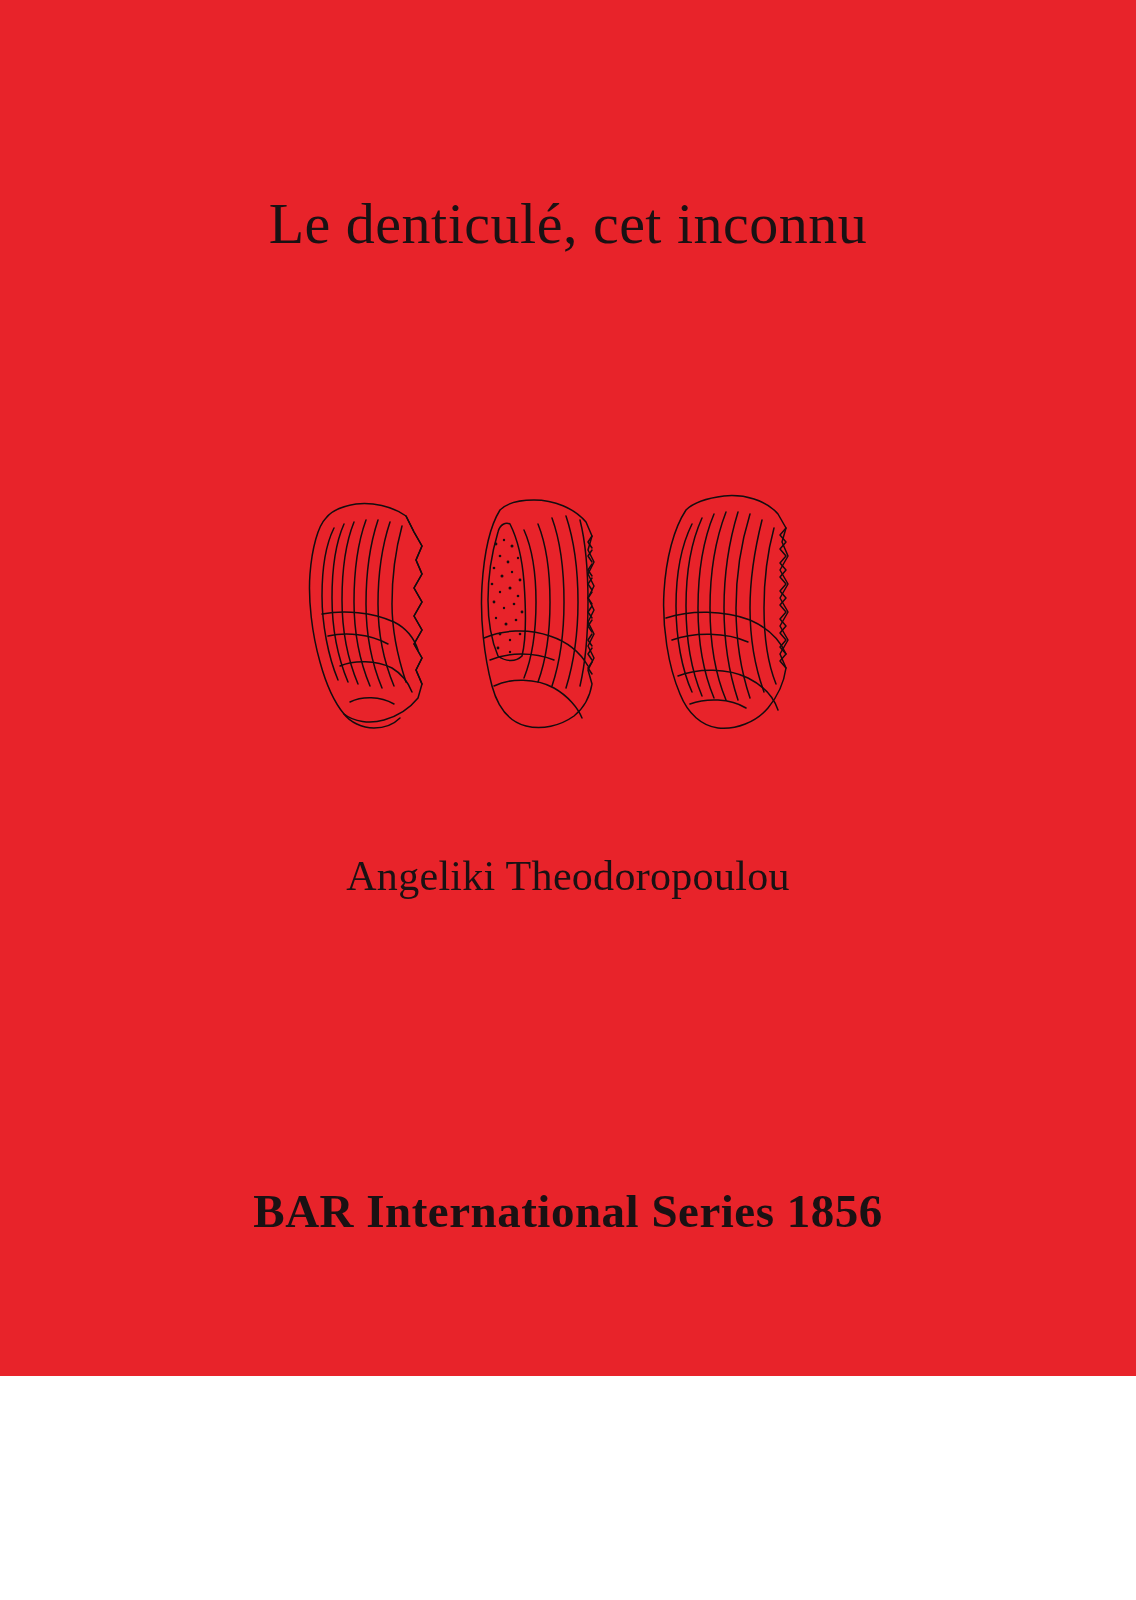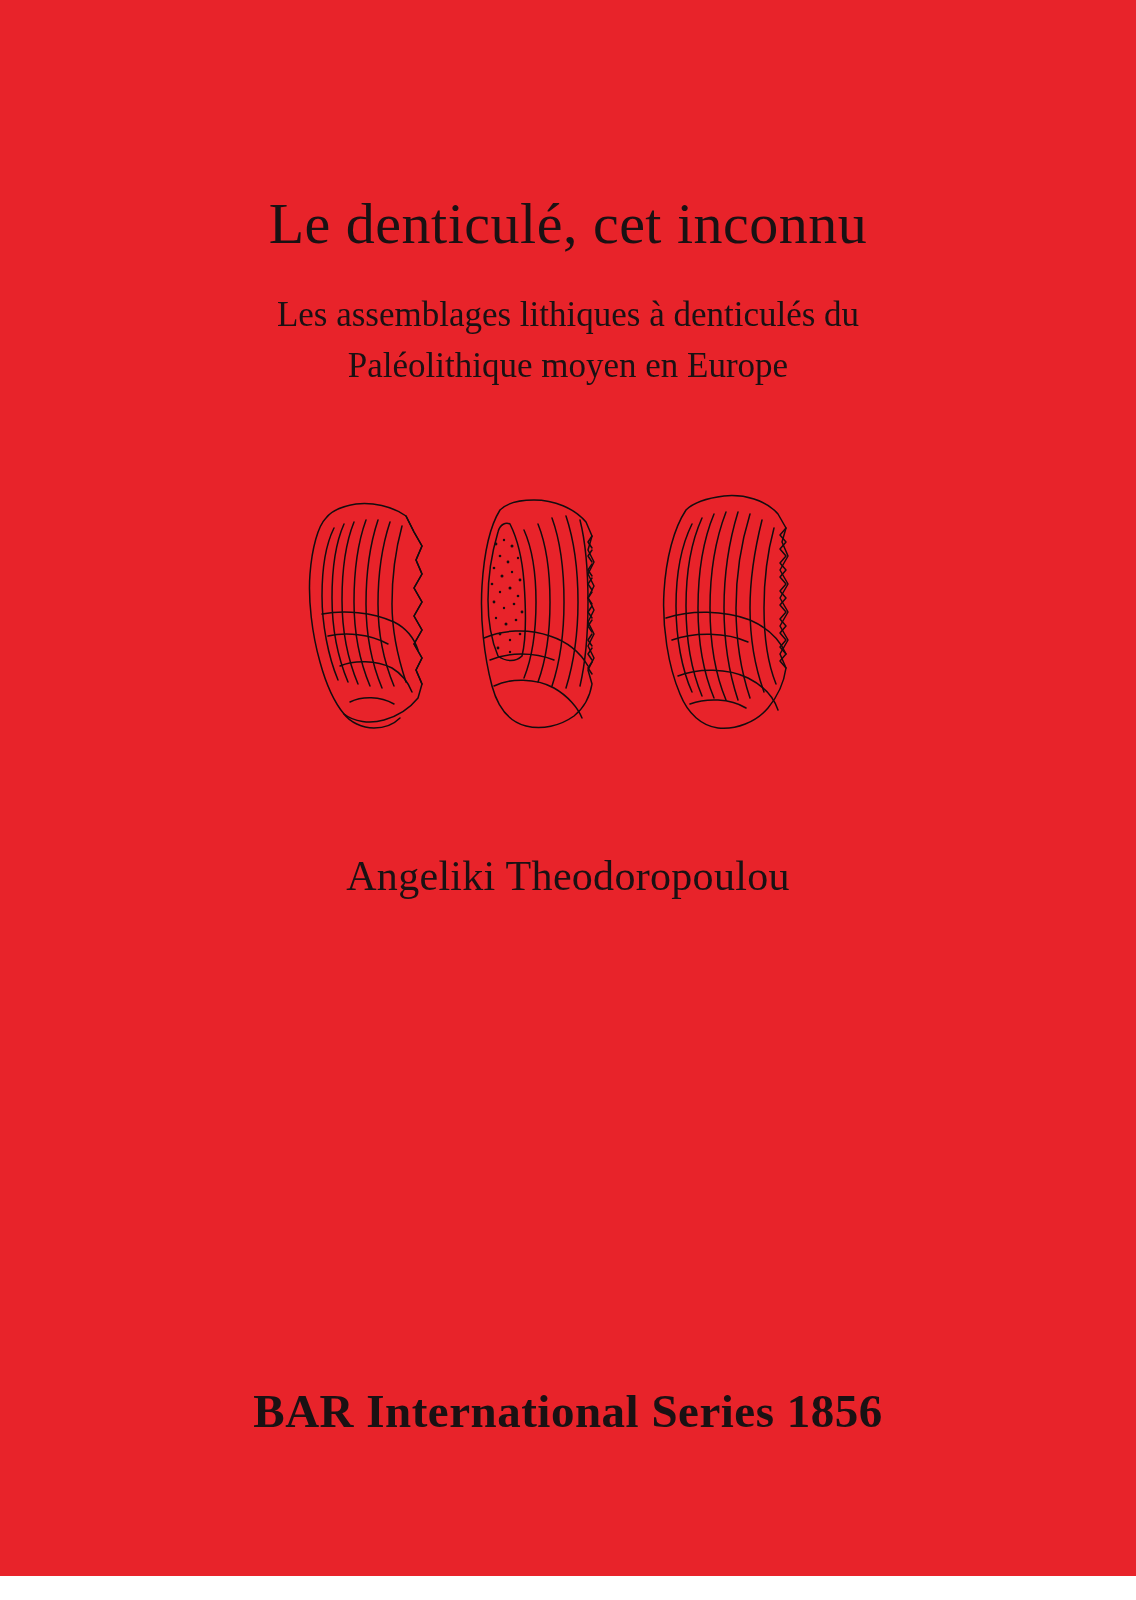--- a/index.html
+++ b/index.html
@@ -3,21 +3,21 @@
 <meta charset="utf-8">
 <style>
   html, body {
     margin: 0;
     padding: 0;
     background: #ffffff;
   }
   .cover {
     position: relative;
     width: 1136px;
-    height: 1576px;
+    height: 1376px;
     background: #e8232a;
     overflow: hidden;
     font-family: "Liberation Serif", serif;
     color: #1a1113;
   }
   .title-block {
     position: absolute;
     top: 192px;
     left: 0;
     width: 100%;
@@ -83,24 +83,20 @@
     color: #1a1113;
   }
 </style>
 </head>
 <body>
 
 <div class="cover">
 
   <div class="title-block">
     <h1 class="main-title">Le denticulé, cet inconnu</h1>
-    <div class="subtitle">
-      <div>Les assemblages lithiques à denticulés du</div>
-      <div>Paléolithique moyen en Europe</div>
-    </div>
   </div>
 
   <div class="illustration">
     <svg width="560" height="270" viewBox="0 0 560 270">
       <g fill="none" stroke="#140c0e" stroke-width="1.5" stroke-linecap="round" stroke-linejoin="round">
 
         <path d="M38 48 C30 56 24 78 22 104 C20 130 24 164 32 192 C38 214 46 232 56 244
                  C66 252 82 254 96 250 C110 246 122 238 130 228
                  L134 214 L128 200 L134 188 L126 174 L134 160 L126 146 L134 132
                  L126 118 L134 104 L128 90 L134 76 L126 62 L118 46

